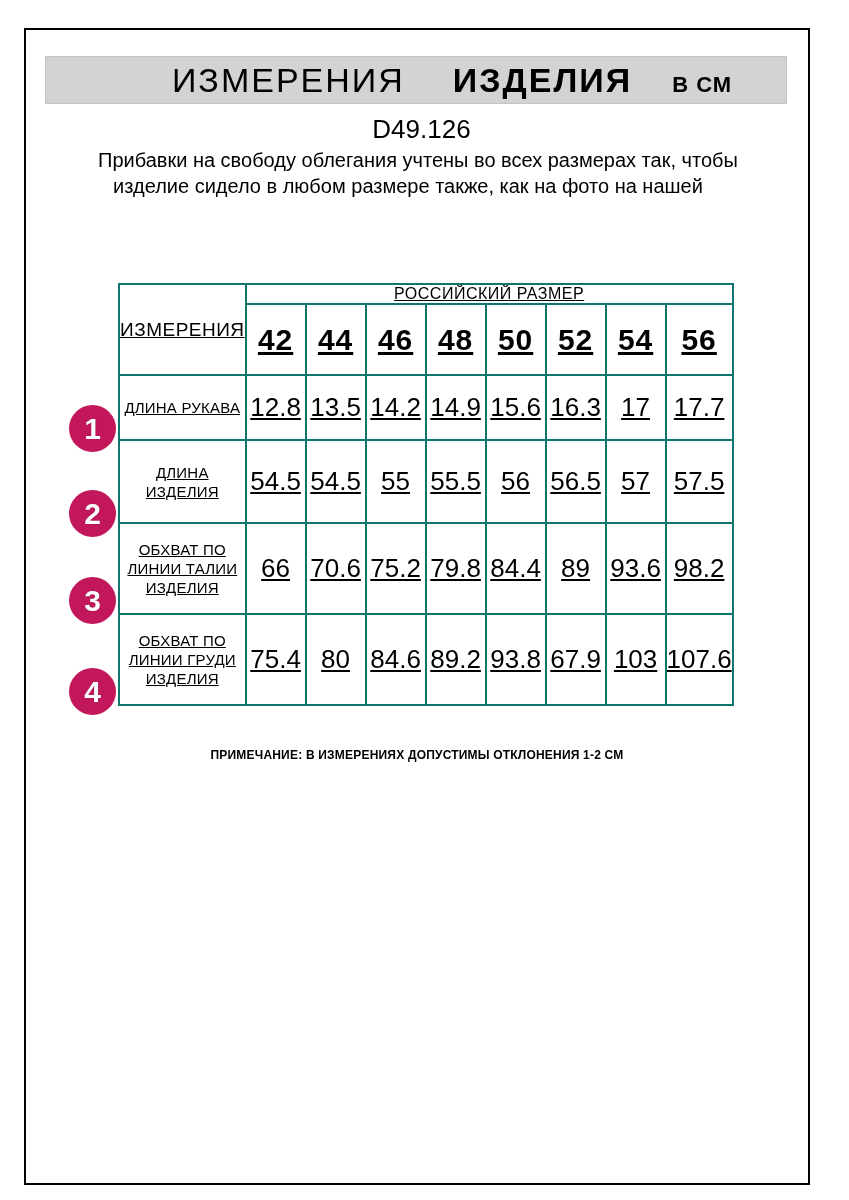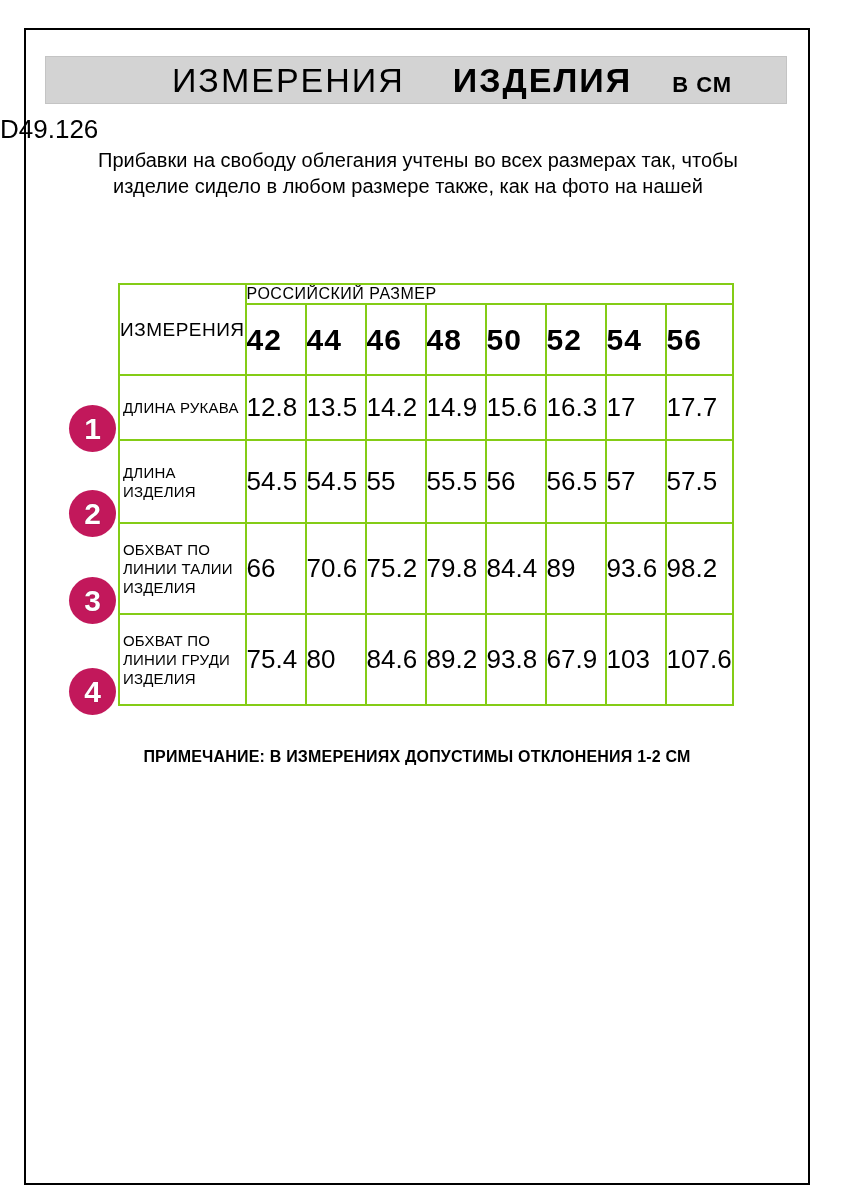--- a/index.html
+++ b/index.html
@@ -16,35 +16,36 @@
     position:absolute; left:45px; top:56px; width:742px; height:48px;
     background:#d3d3d3; border:1px solid #c4c4c4;
     display:flex; align-items:center; justify-content:center;
   }
   .hb-group { display:flex; align-items:baseline; transform:translateX(36px); }
   .hb-word1 { font-size:34px; font-weight:400; letter-spacing:2px; }
   .hb-word2 { font-size:34px; font-weight:700; letter-spacing:2px; margin-left:48px; }
   .hb-units { font-size:22px; font-weight:700; letter-spacing:1px; margin-left:40px; }
 
   .model {
-    position:absolute; left:0; top:114px; width:843px; text-align:left;
+    position:absolute; left:0; top:114px; width:843px; text-align:center;
     font-size:26px; font-weight:400;
   }
   .description {
     position:absolute; left:98px; top:147px; width:620px; text-align:center;
     font-size:20px; line-height:26px;
   }
 
   table.size-table {
     position:absolute; left:118px; top:283px;
     border-collapse:collapse; table-layout:fixed;
   }
   table.size-table td {
-    border:2px solid #84cc16; padding:0; text-align:left; vertical-align:middle;
+    border:2px solid #0f766e; padding:0; text-align:center; vertical-align:middle;
     overflow:hidden;
+    text-decoration:underline;
   }
   td.corner { width:118px; font-size:19px; letter-spacing:0.5px; }
   td.group-header { height:20px; font-size:16px; letter-spacing:0.5px; }
   tr.sizes-row { height:71px; }
   tr.sizes-row td { width:60px; font-size:30px; font-weight:700; letter-spacing:1px; }
   tr.data-row td.row-label { font-size:15px; line-height:19px; padding:0 3px; letter-spacing:0.2px; }
   tr.data-row td.val { font-size:26px; font-weight:400; }
   tr.row-h1 { height:65px; }
   tr.row-h2 { height:83px; }
   tr.row-h3 { height:91px; }
@@ -57,21 +58,21 @@
     font-size:30px; font-weight:700;
     text-shadow:0 0 1px rgba(0,0,0,0.45);
   }
   #badge-1 { top:405px; }
   #badge-2 { top:490px; }
   #badge-3 { top:577px; }
   #badge-4 { top:668px; }
 
   .note {
     position:absolute; left:0; top:748px; width:834px; text-align:center;
-    font-size:16px; font-weight:700; letter-spacing:0.2px;
+    font-size:12px; font-weight:700; letter-spacing:0.2px;
   }
 </style>
 </head>
 <body>
 
 <div id="canvas">
 
   <div class="page-border"></div>
 
   <div class="header-bar">

